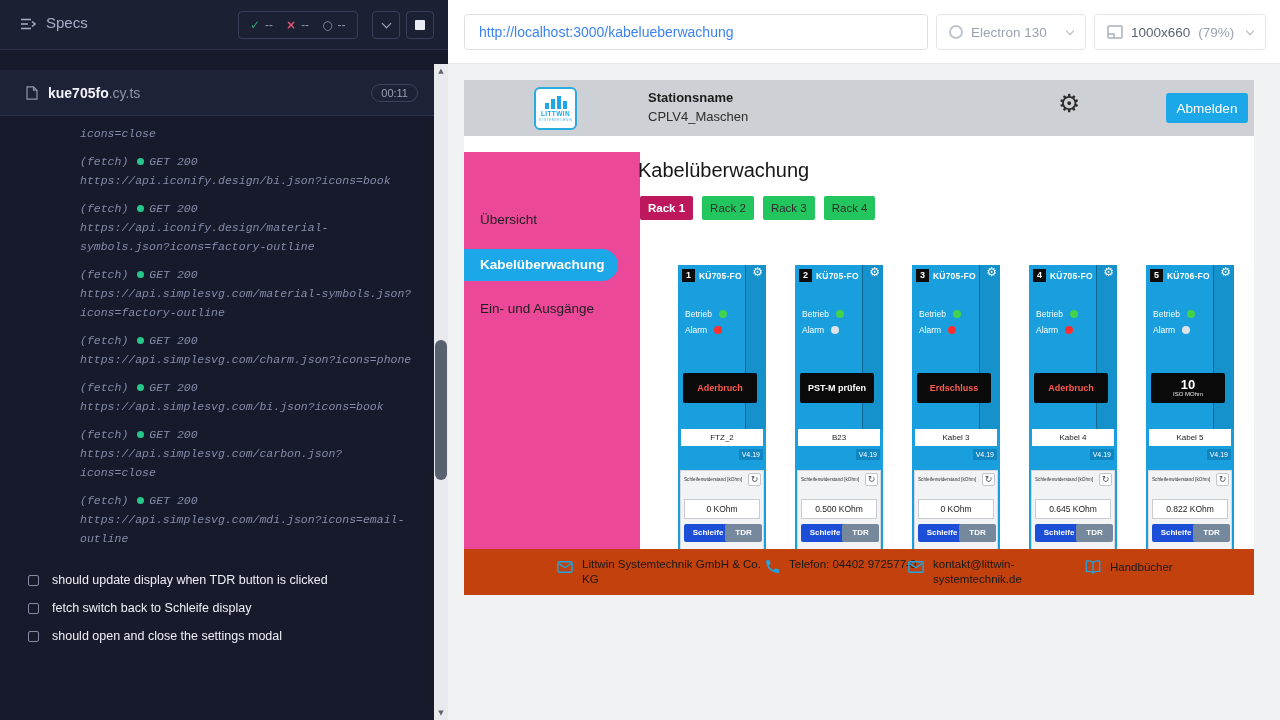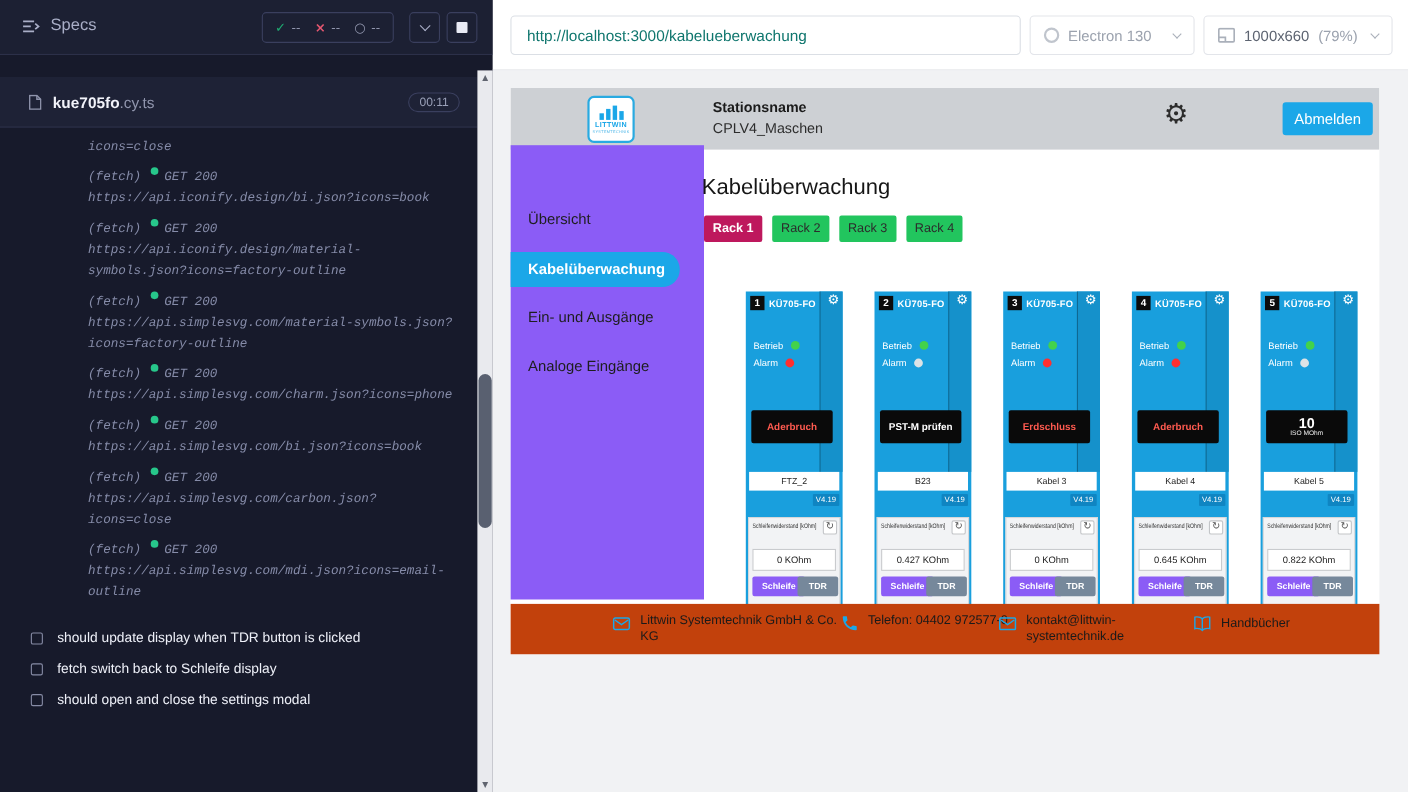--- a/index.html
+++ b/index.html
@@ -20,56 +20,56 @@
 .chev{width:7px;height:7px;border-right:1.7px solid #a9aec7;border-bottom:1.7px solid #a9aec7;transform:rotate(45deg);margin-top:-3px}
 .stop-square{width:10px;height:10px;background:#e9ebf5;border-radius:1px}
 .spec-header{position:absolute;left:0;top:70px;width:434px;height:46px;background:#1e2236;border-bottom:1px solid #2c3049;display:flex;align-items:center;gap:10px;padding:0 16px 0 26px;cursor:pointer}
 .spec-name{color:#f2f3fa;font-size:14px;font-weight:bold}
 .spec-ext{color:#9095ad;font-weight:normal}
 .spec-time{margin-left:auto;border:1px solid #3a3f5e;color:#9aa0b8;border-radius:10px;font-size:11px;padding:2px 9px}
 .log{position:absolute;left:80px;top:124px;width:334px;font-family:"Liberation Mono",monospace;font-style:italic;font-size:11.5px;line-height:19px;color:#868ca9}
 .log .partial{margin-bottom:9px}
 .log-entry{margin-bottom:9px}
 .log-entry .meta{display:flex;align-items:center;gap:9px}
-.badge{display:flex;align-items:flex-start;gap:5px}
+.badge{display:flex;align-items:center;gap:5px}
 .gdot{width:7px;height:7px;border-radius:50%;background:#27c78b;display:inline-block;flex:none}
 .url{overflow-wrap:break-word}
 .tests{position:absolute;left:0;top:566px;width:434px}
 .test-row{display:flex;align-items:center;gap:13px;height:28px;padding-left:28px;color:#eef0f8;font-size:12.5px;cursor:pointer}
 .test-icon{width:11px;height:11px;border:1.4px solid #878ca6;border-radius:2px;flex:none}
 .runner-scroll{position:absolute;left:434px;top:64px;width:14px;height:656px;background:#e9eaee}
 .scroll-arrow{position:absolute;left:0;width:14px;height:14px;color:#60646f;font-size:7px;line-height:14px;text-align:center;font-family:"DejaVu Sans",sans-serif;cursor:pointer}
 .scroll-arrow.up{top:0}
 .scroll-arrow.down{bottom:0}
 .scroll-thumb{position:absolute;left:1px;top:276px;width:12px;height:140px;background:#596070;border-radius:7px;cursor:pointer}
 
 
 #stage{position:absolute;left:448px;top:0;width:832px;height:720px}
 .browserbar{position:absolute;left:0;top:0;width:832px;height:64px;background:#fff;border-bottom:1px solid #e5e7ea}
-.urlbox{position:absolute;left:16px;top:14px;width:464px;height:36px;border:1px solid #dbdfe5;border-radius:4px;background:#fff;color:#0f766e;font-size:14px;padding:0 14px;font-family:"Liberation Sans",sans-serif;outline:none}
+.urlbox{position:absolute;left:16px;top:14px;width:464px;height:36px;border:1px solid #dbdfe5;border-radius:4px;background:#fff;color:#3b82f6;font-size:14px;padding:0 14px;font-family:"Liberation Sans",sans-serif;outline:none}
 .select-ctrl{position:absolute;top:14px;height:36px;border:1px solid #e3e5ea;border-radius:4px;background:#fff;display:flex;align-items:center;gap:8px;padding:0 12px;font-size:13.5px;color:#9ba2ae;cursor:pointer}
 #browser-select{left:488px;width:150px}
 #viewport-select{left:646px;width:172px;color:#5d6471}
 .ring{width:14px;height:14px;border:2px solid #c0c5cd;border-radius:50%;flex:none}
 .sel-chev{margin-left:auto;width:6px;height:6px;border-right:1.5px solid #aab0ba;border-bottom:1.5px solid #aab0ba;transform:rotate(45deg);margin-top:-2px}
 .muted{color:#9ba2ae}
 
 
 #aut{position:absolute;left:16px;top:80px;width:790px;height:515px;background:#fff;overflow:hidden}
 .app-header{position:absolute;left:0;top:0;width:790px;height:56px;background:#cdd0d4}
 .logo{position:absolute;left:70px;top:7px;width:43px;height:43px;background:#fff;border:2px solid #29aae1;border-radius:6px;display:flex;flex-direction:column;align-items:center;justify-content:center;gap:1px}
 .logo-bars{display:flex;align-items:flex-end;gap:2px;height:13px}
 .logo-bars i{width:4px;background:#1ba7e8;display:block}
 .logo-title{font-size:6.5px;font-weight:bold;color:#1ba7e8;letter-spacing:.4px}
 .logo-sub{font-size:3.5px;color:#4db6e8;letter-spacing:.3px}
 .station-label{position:absolute;left:184px;top:10px;font-size:13px;font-weight:bold;color:#1b1b1b}
 .station-name{position:absolute;left:184px;top:29px;font-size:13px;color:#2d2d2d}
 .header-gear{position:absolute;left:594px;top:9px;font-size:25px;color:#2c2c2c;cursor:pointer}
 .logout-btn{position:absolute;left:702px;top:13px;width:82px;height:30px;background:#1ba7e8;color:#fff;border-radius:3px;font-size:13.5px;display:flex;align-items:center;justify-content:center;cursor:pointer}
-.app-sidebar{position:absolute;left:0;top:52px;width:176px;height:413px;background:#8b5cf6}
+.app-sidebar{position:absolute;left:0;top:72px;width:176px;height:413px;background:#ec4899}
 .side-item{position:absolute;left:0;width:154px;height:32px;line-height:32px;padding-left:16px;font-size:13.5px;color:#1e1e1e;cursor:pointer;white-space:nowrap}
 .side-item:nth-child(1){top:52px}
 .side-item:nth-child(2){top:97px}
 .side-item:nth-child(3){top:141px}
 .side-item:nth-child(4){top:185px}
 .side-item.active{background:#1ba7e8;color:#fff;font-weight:bold;border-radius:0 16px 16px 0}
 .page-title{position:absolute;left:174px;top:79px;font-size:20px;font-weight:500;color:#161616}
 .tabs{position:absolute;left:176px;top:116px;display:flex;gap:9px}
 .tab{height:24px;line-height:24px;padding:0 8px;font-size:11.5px;background:#22c55e;color:#2c2c2c;border-radius:2px;cursor:pointer}
 .tab.active{background:#be185d;color:#fff;font-weight:bold}
@@ -88,21 +88,21 @@
 .card.big .status-main{font-size:13px;line-height:13px}
 .status-sub{display:none;font-size:6px;color:#eee;line-height:7px}
 .card.big .status-sub{display:block}
 .cable-box{position:absolute;left:3px;top:164px;width:82px;height:17px;background:#fff;color:#222;font-size:8px;text-align:center;line-height:17px}
 .version-tag{position:absolute;right:3px;top:184px;background:#0f85c2;color:#fff;font-size:7px;line-height:9px;padding:1px 3px;border-radius:1px}
 .meas-panel{position:absolute;left:2px;top:205px;width:84px;height:95px;background:#f2f3f5;border:1px solid #d6d8da}
 .meas-label{position:absolute;left:3px;top:5px;font-size:6px;color:#333;white-space:nowrap;transform:scaleX(.78);transform-origin:left center}
 .refresh-btn{position:absolute;right:2px;top:2px;width:13px;height:13px;background:#fff;border:1px solid #c3c5c8;border-radius:2px;color:#555;font-size:9px;line-height:11px;text-align:center;cursor:pointer}
 .value-box{position:absolute;left:3px;top:28px;width:76px;height:20px;background:#fff;border:1px solid #c9cbce;color:#222;font-size:8.5px;text-align:center;line-height:18px}
 .card-btn{position:absolute;top:53px;height:18px;color:#fff;font-size:8px;font-weight:bold;text-align:center;line-height:18px;border-radius:2px;cursor:pointer}
-.btn-schleife{left:3px;width:48px;background:#8b5cf6}
+.btn-schleife{left:3px;width:48px;background:#1d4ed8}
 .btn-tdr{left:44px;width:37px;background:#76889b}
 .app-footer{position:absolute;left:0;top:469px;width:948px;height:46px;background:#c2410c;z-index:5}
 .f-item{position:absolute;top:8px;display:flex;gap:8px;align-items:flex-start}
 .f-icon{flex:none;margin-top:1px}
 .f-text{font-size:11.5px;line-height:15px;color:#1a1a1a}
 #f1{left:92px}#f1 .f-text{width:190px}
 #f2{left:300px}#f2 .f-text{width:128px}
 #f3{left:443px}#f3 .f-text{width:100px}
 #f4{left:620px}#f4 .f-text{margin-top:3px}
 </style>
@@ -283,21 +283,20 @@
         <div class="station-label">Stationsname</div>
         <div class="station-name">CPLV4_Maschen</div>
         <div class="header-gear gicon">⚙</div>
         <div class="logout-btn">Abmelden</div>
       </div>
 
       <div class="app-sidebar" id="sidebar-list">
           <div class="side-item">Übersicht</div>
           <div class="side-item active">Kabelüberwachung</div>
           <div class="side-item">Ein- und Ausgänge</div>
-          <div class="side-item">Analoge Eingänge</div>
         </div>
 
       <div class="page-title">Kabelüberwachung</div>
       <div class="tabs" id="tabs">
           <div class="tab active">Rack 1</div>
           <div class="tab">Rack 2</div>
           <div class="tab">Rack 3</div>
           <div class="tab">Rack 4</div>
         </div>
       <div class="cards" id="cards">
@@ -343,21 +342,21 @@
     </div>
     <div class="status-box">
       <div class="status-main" style="color: rgb(255, 255, 255);">PST-M prüfen</div>
 
     </div>
     <div class="cable-box">B23</div>
     <div class="version-tag">V4.19</div>
     <div class="meas-panel">
       <div class="meas-label">Schleifenwiderstand [kOhm]</div>
       <div class="refresh-btn gicon">↻</div>
-      <div class="value-box">0.427 KOhm</div>
+      <div class="value-box">0.500 KOhm</div>
       <div class="card-btn btn-schleife">Schleife</div>
       <div class="card-btn btn-tdr">TDR</div>
     </div>
   </div>
           <div class="card">
     <div class="card-strip"></div>
     <div class="card-gear gicon">⚙</div>
     <div class="card-num">3</div>
     <div class="card-model">KÜ705-FO</div>
     <div class="led-row row-b">

